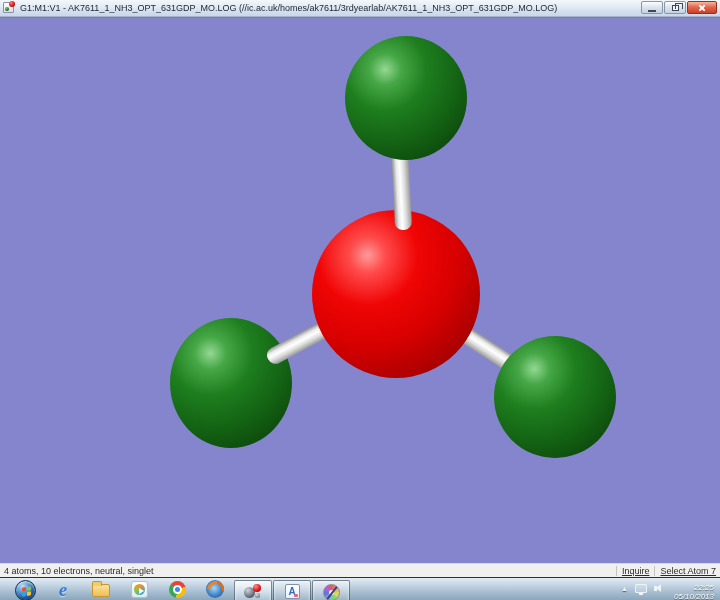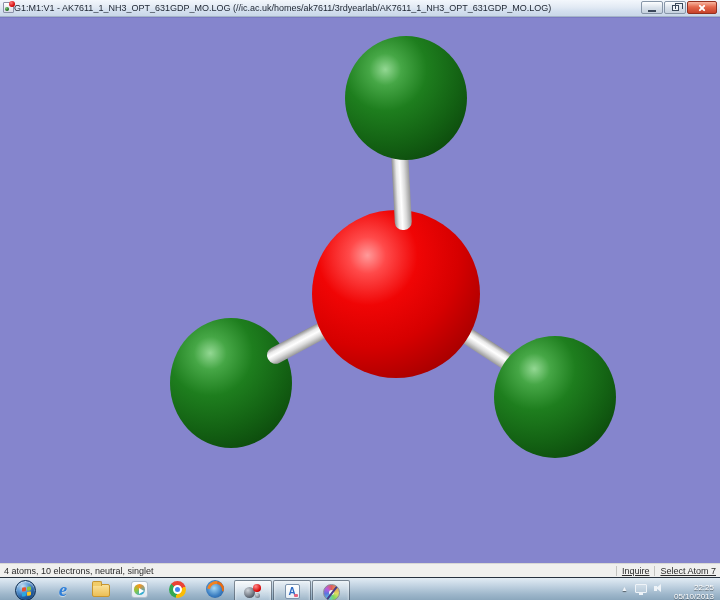--- a/index.html
+++ b/index.html
@@ -8,21 +8,21 @@
   
   .titlebar { position:absolute; top:0; left:0; right:0; height:17px;
     background:linear-gradient(#f3f7fc, #e2eaf4 45%, #d3dfee 70%, #c9d7e8);
     border-bottom:1px solid #a4b4c8; display:flex; align-items:center; padding:1px 3px 2px 3px; }
   .window-icon { width:11px; height:11px; flex:0 0 auto; position:relative;
     background:linear-gradient(#ffffff,#d8dce8); border:1px solid #8a90a8; border-radius:1px; }
   .window-icon::before { content:''; position:absolute; right:-2px; top:-2px; width:6px; height:6px;
     border-radius:50%; background:radial-gradient(circle at 35% 30%, #ff7a7a, #cf0000 70%); }
   .window-icon::after { content:''; position:absolute; left:1px; bottom:1px; width:4px; height:4px;
     border-radius:50%; background:radial-gradient(circle at 35% 30%, #7ac97a, #0d5c0d 75%); }
-  .title-text { font-size:9px; color:#1c2430; margin-left:0; white-space:nowrap; overflow:hidden; flex:1 1 auto; }
+  .title-text { font-size:9px; color:#1c2430; margin-left:6px; white-space:nowrap; overflow:hidden; flex:1 1 auto; }
   .win-controls { display:flex; flex:0 0 auto; margin-left:4px; }
   .win-btn { width:22px; height:13px; border:1px solid #8796a8; border-radius:2px;
     background:linear-gradient(#fdfeff,#dbe3ec 50%,#c5d1de); margin-left:1px;
     position:relative; display:flex; align-items:center; justify-content:center; cursor:pointer; }
   .win-btn.close { width:30px; background:linear-gradient(#f8b7a1,#e4694d 45%,#c64129); border-color:#93301f; }
   .glyph-min { width:8px; height:2px; background:#3a485a; margin-top:6px; }
   .glyph-restore { width:7px; height:6px; border:1px solid #3a485a; background:rgba(255,255,255,.65); position:relative; }
   .glyph-restore::before { content:''; position:absolute; left:2px; top:-3px; width:6px; height:5px;
     border:1px solid #3a485a; border-bottom:none; }
   .glyph-close { position:relative; width:10px; height:10px; }
@@ -120,21 +120,21 @@
   .tray { margin-left:auto; display:flex; align-items:flex-start; padding:4px 6px 0 0; }
   .tray-caret { font-size:7px; color:#eef3f8; line-height:8px; margin:3px 7px 0 0; text-shadow:0 1px 1px rgba(0,0,0,.5); cursor:pointer; }
   .net-icon { width:12px; height:9px; border:1px solid #eef3f8; border-radius:1px; margin:2px 7px 0 0;
     background:rgba(255,255,255,.2); position:relative; cursor:pointer; }
   .net-icon::after { content:''; position:absolute; left:3px; bottom:-3px; width:4px; height:2px; background:#eef3f8; }
   .spk-icon { position:relative; width:12px; height:11px; margin:1px 8px 0 0; cursor:pointer; }
   .spk-icon::before { content:''; position:absolute; left:0; top:3px; width:3px; height:5px; background:#eef3f8; }
   .spk-icon::after { content:''; position:absolute; left:2px; top:1px;
     border-right:5px solid #eef3f8; border-top:4px solid transparent; border-bottom:4px solid transparent; }
   .clock { text-align:right; font-size:8px; line-height:9px; color:#ffffff;
-    text-shadow:0 1px 1px rgba(0,0,0,.55); margin-top:1px; cursor:pointer; }
+    text-shadow:0 1px 1px rgba(0,0,0,.55); margin-top:1px; cursor:pointer;font-style:italic; }
 </style>
 </head>
 <body>
 
 <div class="titlebar">
   <div class="window-icon"></div>
   <div class="title-text">G1:M1:V1 - AK7611_1_NH3_OPT_631GDP_MO.LOG (//ic.ac.uk/homes/ak7611/3rdyearlab/AK7611_1_NH3_OPT_631GDP_MO.LOG)</div>
   <div class="win-controls">
     <div class="win-btn">
         <span class="glyph-min"></span>

